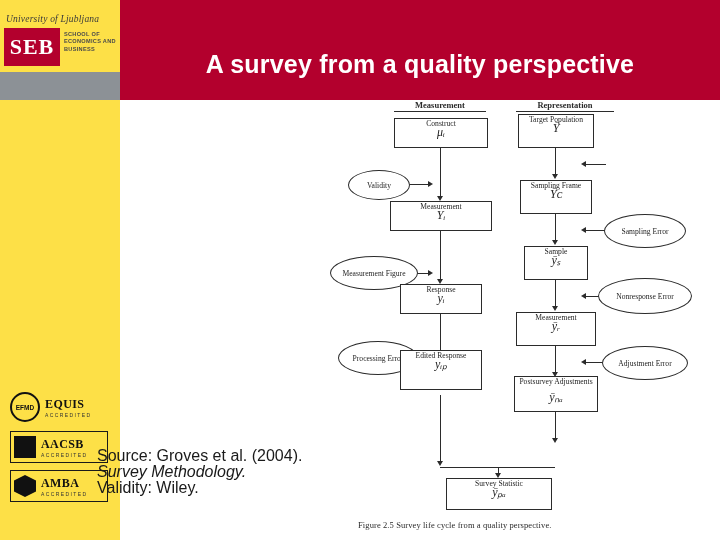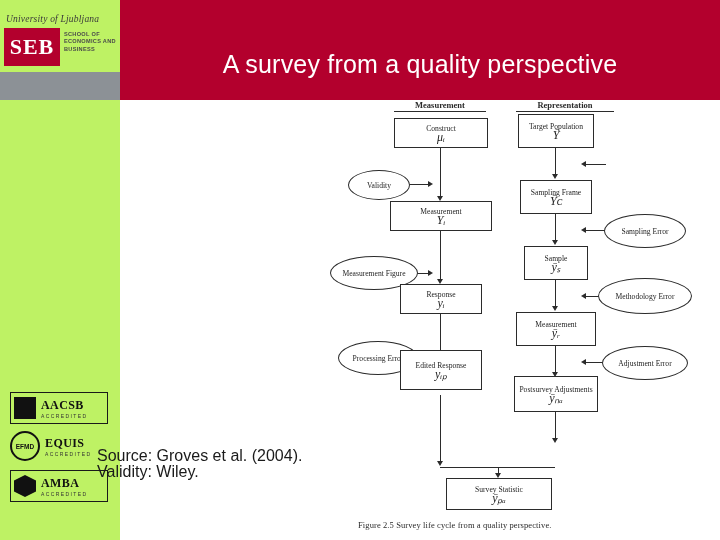--- a/index.html
+++ b/index.html
@@ -1,19 +1,19 @@
 <!DOCTYPE html>
 <html><head>
 <meta charset="utf-8">
 <style>
   html,body{margin:0;padding:0;}
   body{width:720px;height:540px;background:#ffffff;font-family:"Liberation Sans",sans-serif;overflow:hidden;position:relative;}
 
   
-  .left-col{position:absolute;left:0;top:0;width:120px;height:540px;background:#bef264;}
+  .left-col{position:absolute;left:0;top:0;width:120px;height:540px;background:#fde047;}
   .logo-uni{position:absolute;left:6px;top:8px;width:108px;height:14px;}
   .logo-uni .uni-text{font-family:"Liberation Serif",serif;font-size:9.5px;font-style:italic;color:#3a3a3a;letter-spacing:.2px;}
   .seb-block{position:absolute;left:4px;top:28px;width:112px;height:40px;}
   .seb-mark{position:absolute;left:0;top:0;width:56px;height:38px;background:#b3002d;color:#ffffff;
             font-family:"Liberation Serif",serif;font-weight:bold;font-size:22px;letter-spacing:1px;
             display:flex;align-items:center;justify-content:center;}
   .seb-desc{position:absolute;left:60px;top:3px;width:54px;font-size:5.6px;line-height:7.4px;color:#4a4a4a;
             font-weight:bold;letter-spacing:.3px;}
   .grey-bar{position:absolute;left:0;top:72px;width:120px;height:28px;background:#8c9196;}
 
@@ -28,31 +28,31 @@
   .efmd-circle{width:26px;height:26px;border-radius:50%;border:2px solid #111;display:flex;
                align-items:center;justify-content:center;font-size:6.5px;font-weight:bold;color:#111;}
   .acc-text-wrap{display:flex;flex-direction:column;justify-content:center;padding-left:5px;}
   .aacsb-sq{width:22px;height:22px;background:#111;margin-left:3px;}
   .amba-hex{width:22px;height:22px;background:#111;margin-left:3px;
             clip-path:polygon(50% 0,100% 25%,100% 75%,50% 100%,0 75%,0 25%);}
 
   
   .banner{position:absolute;left:120px;top:0;width:600px;height:100px;background:#b3002d;}
   .banner-title{position:absolute;left:0;top:50px;width:600px;text-align:center;color:#ffffff;
-                font-size:25px;font-weight:normal;letter-spacing:.2px;}
+                font-size:25px;font-weight:bold;letter-spacing:.2px;}
 
   
   .figure{position:absolute;left:330px;top:96px;width:378px;height:438px;}
   .fig-caption{position:absolute;left:28px;top:416px;width:340px;font-family:"Liberation Serif",serif;
                font-size:8.5px;font-weight:normal;color:#2b2b2b;letter-spacing:.1px;margin-top:8px;}
   .col-head{position:absolute;font-family:"Liberation Serif",serif;font-size:8.5px;font-weight:bold;
             color:#2b2b2b;border-bottom:1px solid #2b2b2b;padding-bottom:1px;}
 
   .node{position:absolute;border:1px solid #2b2b2b;background:#ffffff;display:flex;
-        flex-direction:column;align-items:center;justify-content:center;text-align:center;
+        flex-direction:column;align-items:center;text-align:center;
         font-family:"Liberation Serif",serif;font-size:7.6px;color:#1d1d1d;line-height:9px;}
   .node .sym{font-style:italic;font-size:12px;}
   .oval{position:absolute;border:1px solid #2b2b2b;background:#ffffff;border-radius:50%;
         display:flex;flex-direction:column;align-items:center;justify-content:center;text-align:center;
         font-family:"Liberation Serif",serif;font-size:7.6px;color:#1d1d1d;line-height:9px;}
 
   .vline{position:absolute;width:1px;background:#2b2b2b;}
   .hline{position:absolute;height:1px;background:#2b2b2b;}
   .arrow-d{position:absolute;width:0;height:0;border-left:3.5px solid transparent;
            border-right:3.5px solid transparent;border-top:5px solid #2b2b2b;}
@@ -75,60 +75,61 @@
   </div>
 
   <div class="seb-block">
     <div class="seb-mark">SEB</div>
     <div class="seb-desc">SCHOOL OF ECONOMICS AND BUSINESS</div>
   </div>
 
   <div class="grey-bar"></div>
 
   <div class="accred">
+
+    <div class="acc-item">
+      <div class="acc-box acc-efmd">
+        <div class="efmd-circle">EFMD</div>
+        <div class="acc-text-wrap">
+          <span class="acc-label">EQUIS</span>
+          <span class="acc-sub">ACCREDITED</span>
+        </div>
+      </div>
+    </div>
 
     <div class="acc-item">
       <div class="acc-box">
         <div class="aacsb-sq"></div>
         <div class="acc-text-wrap">
           <span class="acc-label">AACSB</span>
           <span class="acc-sub">ACCREDITED</span>
         </div>
       </div>
     </div>
 
     <div class="acc-item">
-      <div class="acc-box acc-efmd">
-        <div class="efmd-circle">EFMD</div>
-        <div class="acc-text-wrap">
-          <span class="acc-label">EQUIS</span>
-          <span class="acc-sub">ACCREDITED</span>
-        </div>
-      </div>
-    </div>
-
-    <div class="acc-item">
       <div class="acc-box">
         <div class="amba-hex"></div>
         <div class="acc-text-wrap">
           <span class="acc-label">AMBA</span>
           <span class="acc-sub">ACCREDITED</span>
         </div>
       </div>
     </div>
 
   </div>
 </div>
 
 <div class="banner">
   <div class="banner-title">A survey from a quality perspective</div>
 </div>
 
 <div class="source">
   <div>Source: Groves et al. (2004).</div>
+  <div class="ital">Survey Methodology.</div>
   <div>Validity: Wiley.</div>
 </div>
 
 <div class="figure">
 
   <div class="col-head" style="left:64px;top:4px;width:92px;text-align:center;">Measurement</div>
   <div class="col-head" style="left:186px;top:4px;width:98px;text-align:center;">Representation</div>
 
   <div class="vline" style="left:110px;top:50px;height:52px;"></div>
   <div class="arrow-d" style="left:107px;top:100px;"></div>
@@ -212,33 +213,33 @@
   <div class="oval" style="left:274px;top:118px;width:80px;height:32px;">
     <span>Sampling Error</span>
   </div>
 
   <div class="node" style="left:194px;top:150px;width:62px;height:32px;">
     <span>Sample</span>
     <span class="sym">ȳₛ</span>
   </div>
 
   <div class="oval" style="left:268px;top:182px;width:92px;height:34px;">
-    <span>Methodology Error</span>
+    <span>Nonresponse Error</span>
   </div>
 
   <div class="node" style="left:186px;top:216px;width:78px;height:32px;">
     <span>Measurement</span>
     <span class="sym">ȳᵣ</span>
   </div>
 
   <div class="oval" style="left:272px;top:250px;width:84px;height:32px;">
     <span>Adjustment Error</span>
   </div>
 
-  <div class="node" style="left:184px;top:280px;width:82px;height:34px;">
+  <div class="node" style="left:184px;top:280px;width:82px;height:34px;gap:7px;">
     <span>Postsurvey Adjustments</span>
     <span class="sym">ȳₙₐ</span>
   </div>
 
   <div class="hline" style="left:110px;top:371px;width:115px;"></div>
   <div class="vline" style="left:168px;top:371px;height:8px;"></div>
   <div class="arrow-d" style="left:165px;top:377px;"></div>
 
   <div class="node" style="left:116px;top:382px;width:104px;height:30px;">
     <span>Survey Statistic</span>

